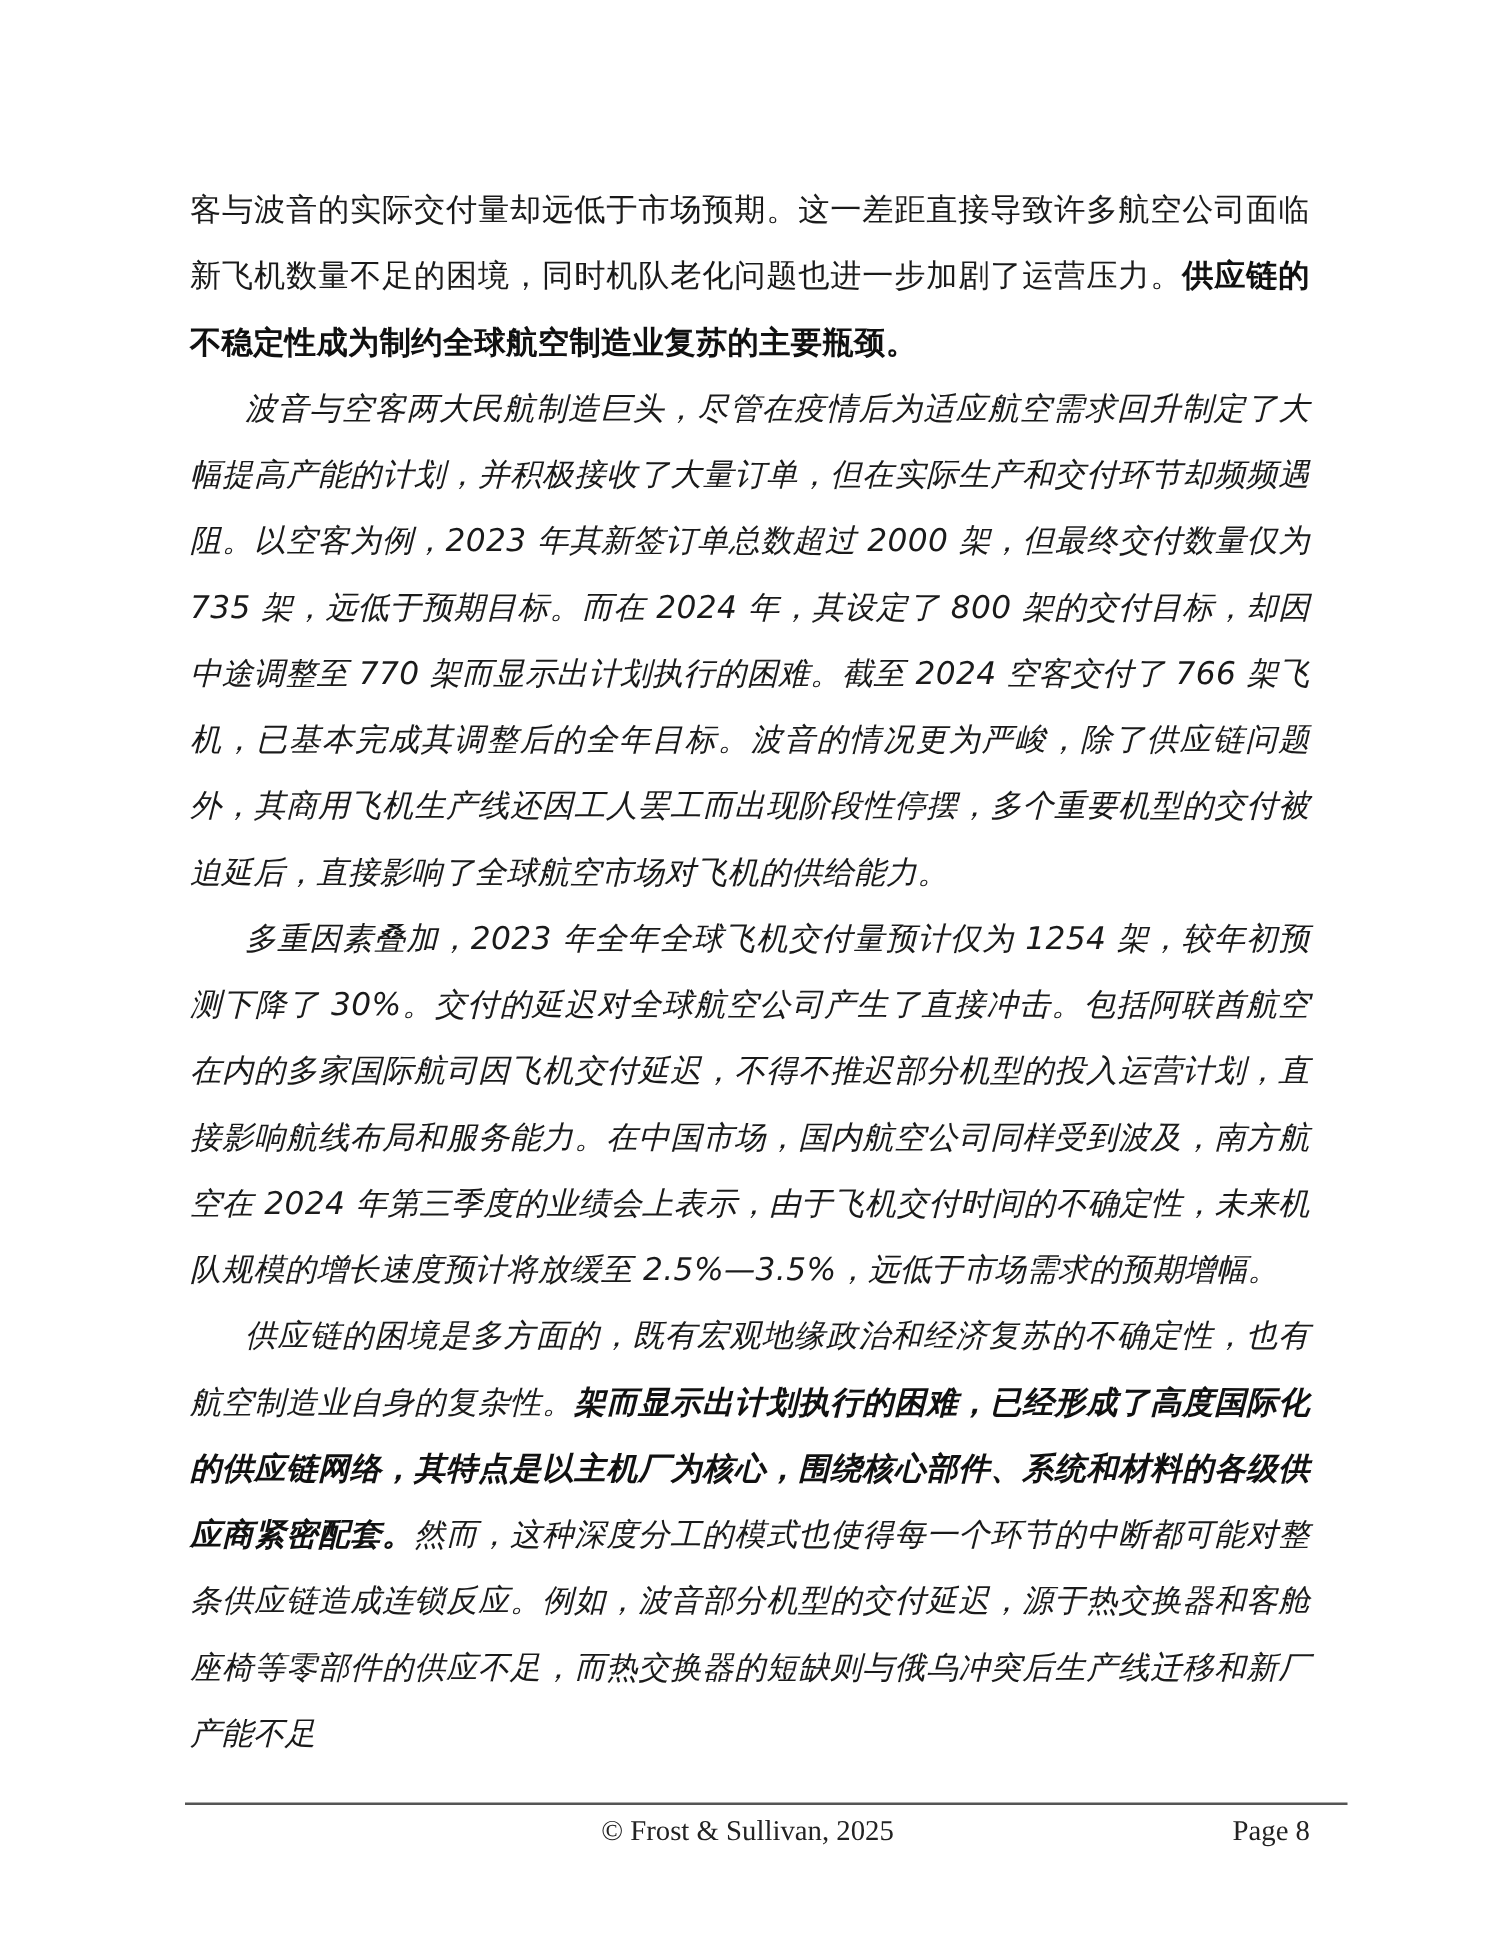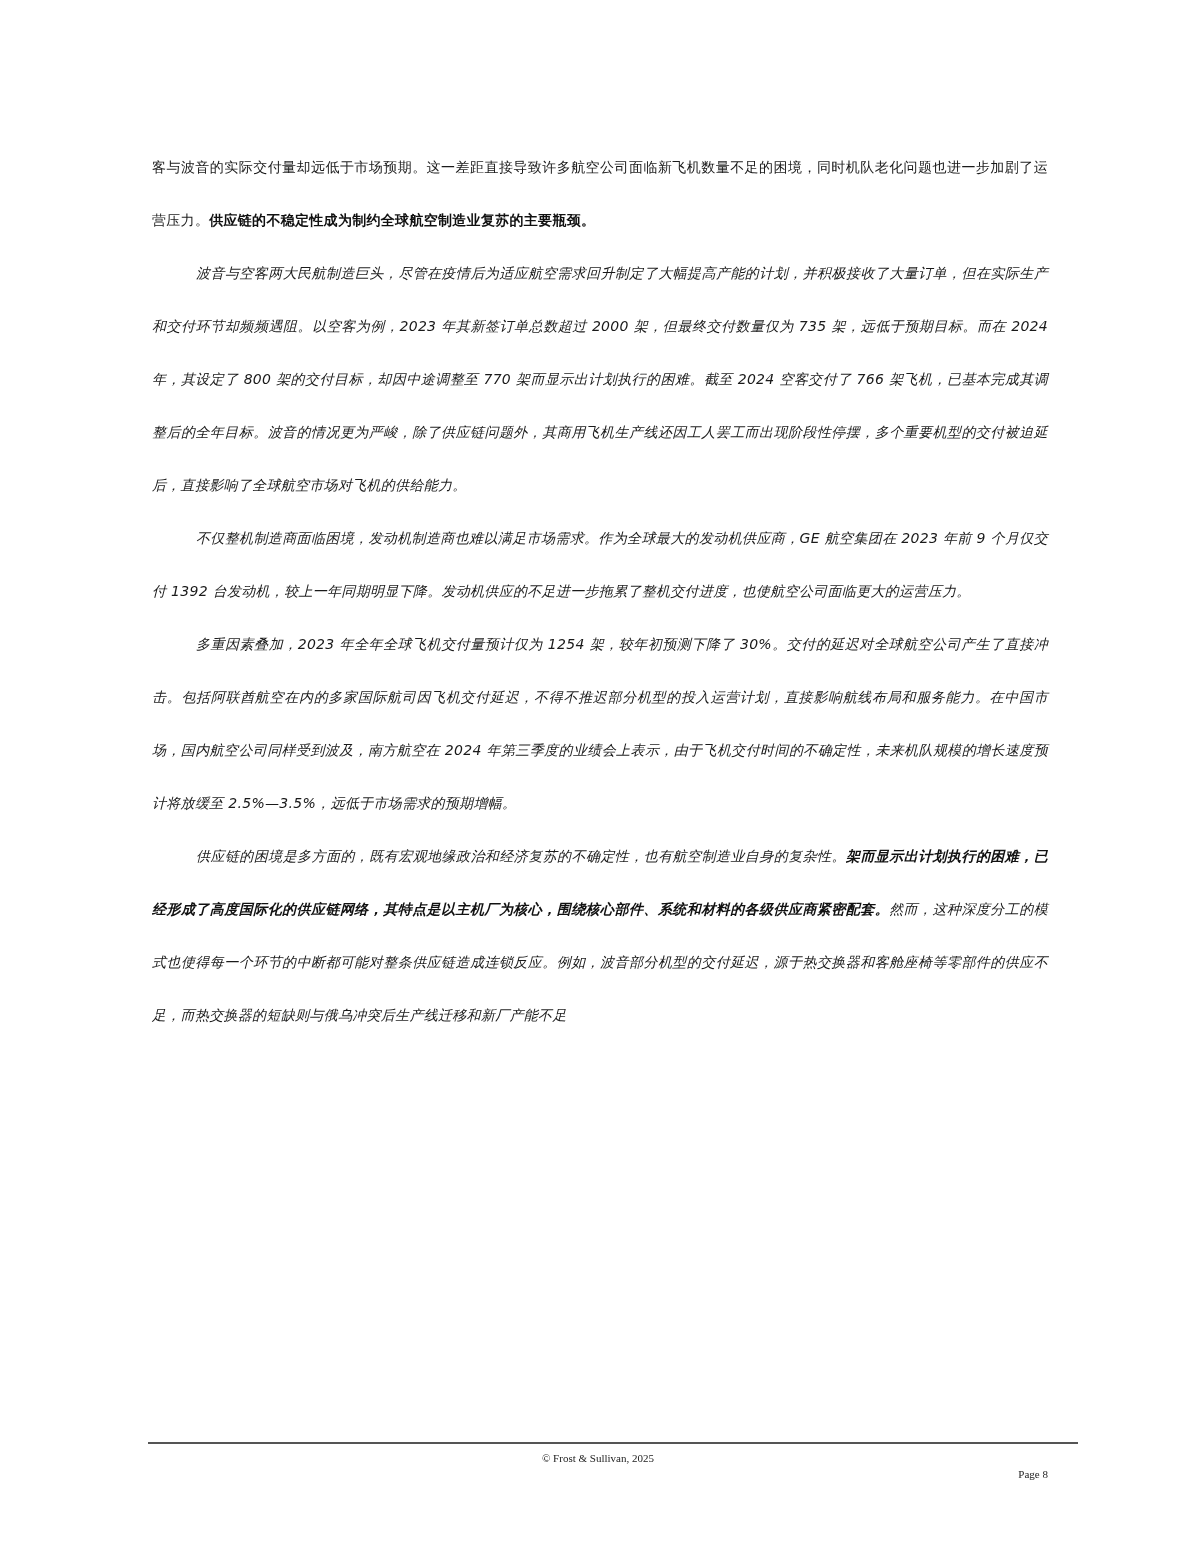--- a/index.html
+++ b/index.html
@@ -1,46 +1,45 @@
 <!DOCTYPE html>
 <html><head>
   <meta charset="utf-8">
   <style>
     html, body { margin: 0; padding: 0; background: #ffffff; }
     body { width: 1200px; height: 1555px; position: relative; overflow: hidden; }
     .page { position: absolute; left: 0; top: 0; width: 1200px; height: 1555px; background: #fff; }
     .content {
       position: absolute; left: 152px; top: 141px; width: 896px;
       font-family: "DejaVu Sans", "Liberation Sans", sans-serif;
-      font-size: 14px; line-height: 53px; color: #1a1a1a;
+      font-size: 25px; line-height: 53px; color: #1a1a1a;
       text-align: justify; text-justify: inter-character;
       letter-spacing: 0.3px;
     }
     .content p { margin: 0; }
     .content p.indent { text-indent: 44px; font-style: italic; }
     .content b { font-weight: bold; color: #111; }
     .footer-rule {
       position: absolute; left: 148px; top: 1442px; width: 930px; height: 2px;
       background: #555;
     }
     .footer {
       position: absolute; left: 148px; top: 1452px; width: 900px; height: 26px;
-      font-family: "Liberation Serif", "DejaVu Serif", serif; font-size: 11px; color: #222;
+      font-family: "Liberation Serif", "DejaVu Serif", serif; font-size: 23px; color: #222;
     }
     .footer .copyright { position: absolute; left: 0; right: 0; text-align: center; top: 0; }
-    .footer .pageno { position: absolute; right: 0; top: 16px; }
+    .footer .pageno { position: absolute; right: 0; top: 0; }
   </style>
 </head>
 <body>
 
 <div class="page">
   <div class="content">
     <p><span>客与波音的实际交付量却远低于市场预期。这一差距直接导致许多航空公司面临新飞机数量不足的困境，同时机队老化问题也进一步加剧了运营压力。</span><b>供应链的不稳定性成为制约全球航空制造业复苏的主要瓶颈。</b></p>
     <p class="indent"><span>波音与空客两大民航制造巨头，尽管在疫情后为适应航空需求回升制定了大幅提高产能的计划，并积极接收了大量订单，但在实际生产和交付环节却频频遇阻。以空客为例，2023 年其新签订单总数超过 2000 架，但最终交付数量仅为 735 架，远低于预期目标。而在 2024 年，其设定了 800 架的交付目标，却因中途调整至 770 架而显示出计划执行的困难。截至 2024 空客交付了 766 架飞机，已基本完成其调整后的全年目标。波音的情况更为严峻，除了供应链问题外，其商用飞机生产线还因工人罢工而出现阶段性停摆，多个重要机型的交付被迫延后，直接影响了全球航空市场对飞机的供给能力。</span></p>
-    <p class="indent"><span>不仅整机制造商面临困境，发动机制造商也难以满足市场需求。作为全球最大的发动机供应商，GE 航空集团在 2023 年前 9 个月仅交付 1392 台发动机，较上一年同期明显下降。发动机供应的不足进一步拖累了整机交付进度，也使航空公司面临更大的运营压力。</span></p>
     <p class="indent"><span>多重因素叠加，2023 年全年全球飞机交付量预计仅为 1254 架，较年初预测下降了 30%。交付的延迟对全球航空公司产生了直接冲击。包括阿联酋航空在内的多家国际航司因飞机交付延迟，不得不推迟部分机型的投入运营计划，直接影响航线布局和服务能力。在中国市场，国内航空公司同样受到波及，南方航空在 2024 年第三季度的业绩会上表示，由于飞机交付时间的不确定性，未来机队规模的增长速度预计将放缓至 2.5%—3.5%，远低于市场需求的预期增幅。</span></p>
     <p class="indent"><span>供应链的困境是多方面的，既有宏观地缘政治和经济复苏的不确定性，也有航空制造业自身的复杂性。</span><b>架而显示出计划执行的困难，已经形成了高度国际化的供应链网络，其特点是以主机厂为核心，围绕核心部件、系统和材料的各级供应商紧密配套。</b><span>然而，这种深度分工的模式也使得每一个环节的中断都可能对整条供应链造成连锁反应。例如，波音部分机型的交付延迟，源于热交换器和客舱座椅等零部件的供应不足，而热交换器的短缺则与俄乌冲突后生产线迁移和新厂产能不足</span></p>
   </div>
 
   <div class="footer-rule"></div>
   <div class="footer">
     <span class="copyright">© Frost &amp; Sullivan, 2025</span>
     <span class="pageno">Page 8</span>
   </div>
 </div>

